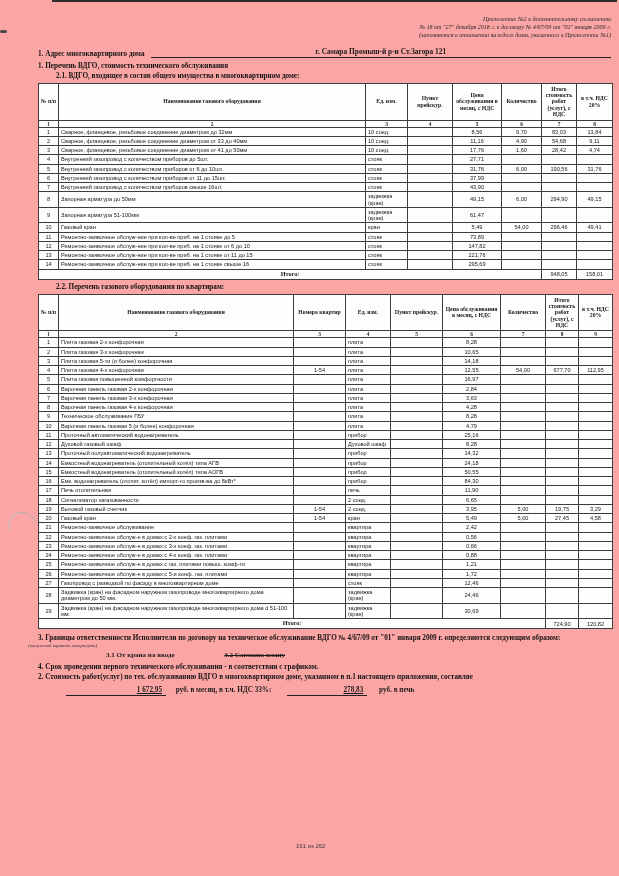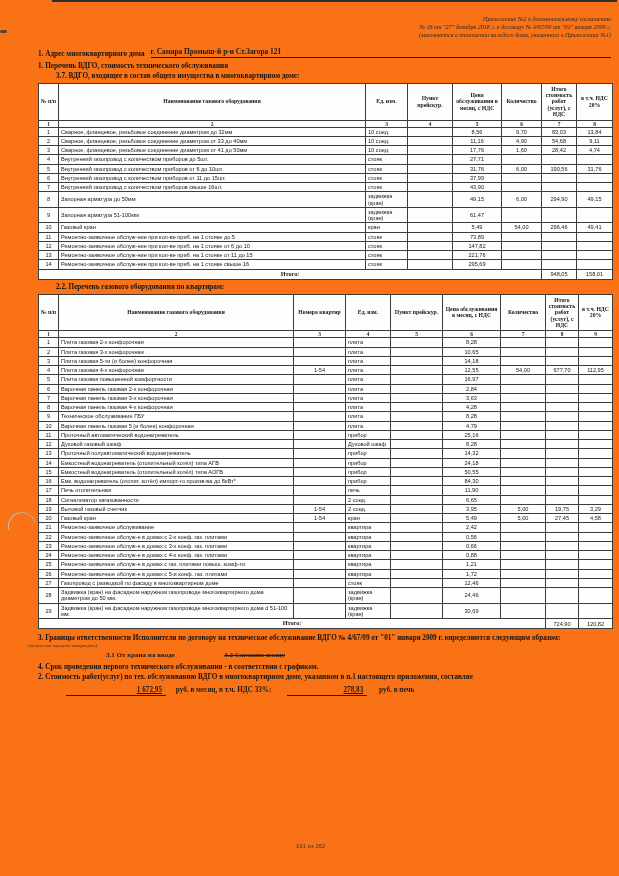--- a/index.html
+++ b/index.html
@@ -1,33 +1,33 @@
 <!DOCTYPE html>
 <html><head>
 <meta charset="utf-8">
 <style>
   html,body{margin:0;padding:0;background:#e8e8e6;}
   .page{
     position:relative;
     width:619px;height:876px;
-    background:#f97316;
+    background:#fca5a5;
     font-family:"Liberation Sans",sans-serif;
     color:#1c1c1c;
     overflow:hidden;
   }
   .top-line{position:absolute;top:0;left:52px;right:2px;height:2px;background:#2e2e2e;}
   .edge-mark{position:absolute;left:0;top:30px;width:7px;height:3px;background:#4a4a4a;border-radius:2px;}
   .pen-arc{position:absolute;left:8px;top:512px;width:26px;height:26px;border-radius:50%;
     border:1.6px solid transparent;border-top-color:#b3b1ad;border-left-color:#c4c2be;transform:rotate(28deg);}
   .annex{margin:15px 8px 0 0;text-align:right;font-family:"Liberation Serif",serif;
     font-style:italic;font-size:6.1px;line-height:1.35;color:#2a2a2a;}
   .h{font-family:"Liberation Serif",serif;font-weight:bold;font-size:7.2px;color:#141414;}
   .addr-row{display:flex;align-items:flex-end;margin:7px 8px 0 38px;}
   .addr-label{white-space:nowrap;}
-  .addr-value{flex:1;text-align:left;border-bottom:1.4px solid #222;
+  .addr-value{flex:1;text-align:center;border-bottom:1.4px solid #222;
     font-family:"Liberation Serif",serif;font-weight:bold;font-size:7.4px;padding-bottom:1px;margin-left:6px;}
   .s2{margin:4px 0 0 38px;}
   .s21{margin:2px 0 0 56px;}
   .s22{margin:3px 0 0 56px;}
   table.t{border-collapse:collapse;table-layout:fixed;margin:3px 0 0 38px;width:574px;background:#fdfdfc;}
   table.t th,table.t td{border:1px solid #3c3c3c;vertical-align:middle;
     padding:1px 2px;font-size:5.6px;line-height:1.12;overflow:hidden;}
   table.t th{font-family:"Liberation Serif",serif;font-weight:bold;text-align:center;
     font-size:5.7px;padding:2px 1px;color:#161616;}
   table.t .numrow td{text-align:center;font-weight:bold;font-size:5.4px;padding:0 1px;
@@ -65,21 +65,21 @@
     <div>№ 18 от "27" декабря 2018 г. к договору № 4/67/09 от "01" января 2009 г.</div>
     <div>(заполняется в отношении каждого дома, указанного в Приложении №1)</div>
   </div>
 
   <div class="addr-row">
     <span class="h addr-label">1. Адрес многоквартирного дома</span>
     <span class="addr-value">г. Самара Промыш-й р-н Ст.Загора 121</span>
   </div>
 
   <div class="h s2">1. Перечень ВДГО, стоимость технического обслуживания</div>
-  <div class="h s21">3.7. ВДГО, входящее в состав общего имущества в многоквартирном доме:</div>
+  <div class="h s21">2.1. ВДГО, входящее в состав общего имущества в многоквартирном доме:</div>
 
   <table class="t t1">
     <colgroup>
       <col style="width:20px">
         <col style="width:307px">
         <col style="width:42px">
         <col style="width:45px">
       <col style="width:49px">
         <col style="width:40px">
         <col style="width:35px">

